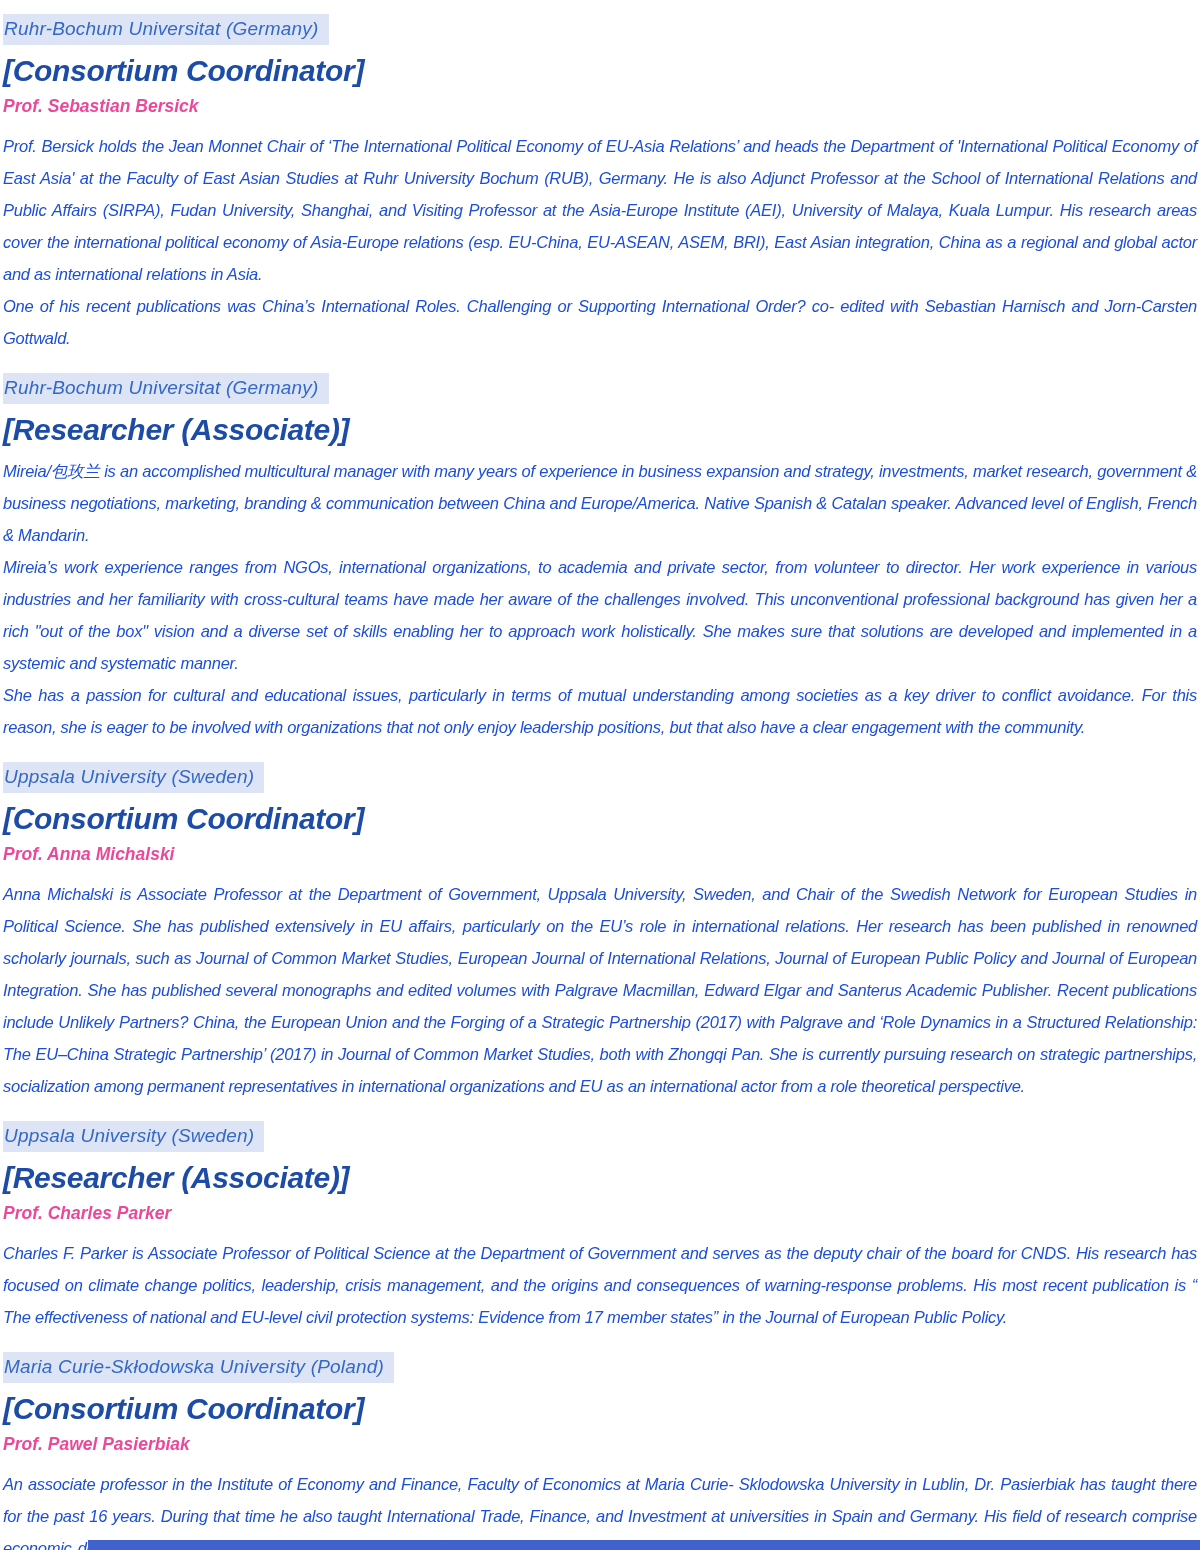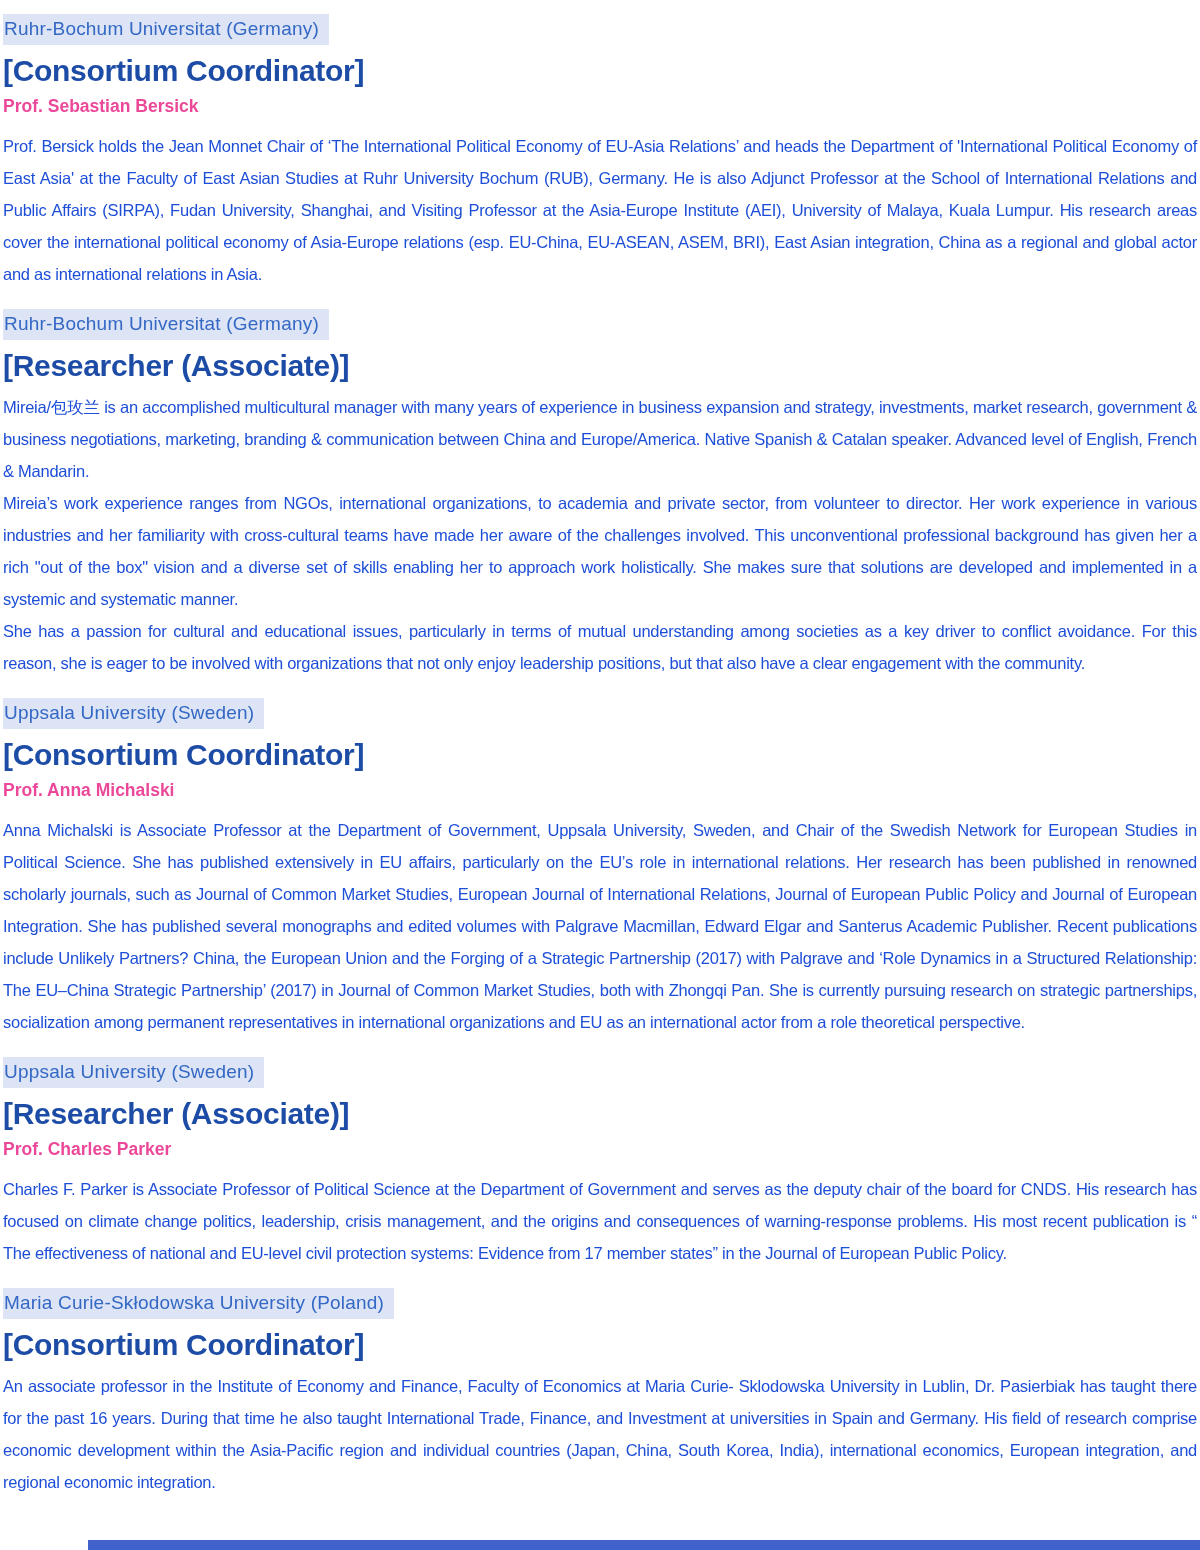--- a/index.html
+++ b/index.html
@@ -6,21 +6,21 @@
   html, body { width: 1200px; }
   body {
     position: relative;
     width: 1200px;
     height: 1550px;
     overflow: hidden;
     background: #ffffff;
     font-family: "Liberation Sans", "DejaVu Sans", sans-serif;
     padding: 14px 3px 0 3px;
   }
-  .profile-section { margin-bottom: 19px; }
+  .profile-section { margin-bottom: 19px; font-style: italic; }
   .uni-badge {
     display: inline-block;
     background: #dce4f5;
     color: #3468c5;
     font-size: 19px;
     letter-spacing: 0.2px;
     padding: 4px 10px 5px 1px;
     margin-bottom: 7px;
   }
   .role-heading {
@@ -54,20 +54,21 @@
 </style>
 </head>
 <body>
 
 <section class="profile-section">
   <div class="uni-badge">Ruhr-Bochum Universitat (Germany)</div>
   <h2 class="role-heading">[Consortium Coordinator]</h2>
   <h3 class="member-name">Prof. Sebastian Bersick</h3>
   <div class="bio">
     <p>Prof. Bersick holds the Jean Monnet Chair of ‘The International Political Economy of EU-Asia Relations’ and heads the Department of 'International Political Economy of East Asia' at the Faculty of East Asian Studies at Ruhr University Bochum (RUB), Germany. He is also Adjunct Professor at the School of International Relations and Public Affairs (SIRPA), Fudan University, Shanghai, and Visiting Professor at the Asia-Europe Institute (AEI), University of Malaya, Kuala Lumpur. His research areas cover the international political economy of Asia-Europe relations (esp. EU-China, EU-ASEAN, ASEM, BRI), East Asian integration, China as a regional and global actor and as international relations in Asia.</p>
+    <p>One of his recent publications was China’s International Roles. Challenging or Supporting International Order? co- edited with Sebastian Harnisch and Jorn-Carsten Gottwald.</p>
   </div>
 </section>
 
 <section class="profile-section">
   <div class="uni-badge">Ruhr-Bochum Universitat (Germany)</div>
   <h2 class="role-heading">[Researcher (Associate)]</h2>
   <div class="bio">
     <p>Mireia/包玫兰 is an accomplished multicultural manager with many years of experience in business expansion and strategy, investments, market research, government &amp; business negotiations, marketing, branding &amp; communication between China and Europe/America. Native Spanish &amp; Catalan speaker. Advanced level of English, French &amp; Mandarin.</p>
     <p>Mireia’s work experience ranges from NGOs, international organizations, to academia and private sector, from volunteer to director. Her work experience in various industries and her familiarity with cross-cultural teams have made her aware of the challenges involved. This unconventional professional background has given her a rich "out of the box" vision and a diverse set of skills enabling her to approach work holistically. She makes sure that solutions are developed and implemented in a systemic and systematic manner.</p>
     <p>She has a passion for cultural and educational issues, particularly in terms of mutual understanding among societies as a key driver to conflict avoidance. For this reason, she is eager to be involved with organizations that not only enjoy leadership positions, but that also have a clear engagement with the community.</p>
@@ -88,18 +89,19 @@
   <h2 class="role-heading">[Researcher (Associate)]</h2>
   <h3 class="member-name">Prof. Charles Parker</h3>
   <div class="bio">
     <p>Charles F. Parker is Associate Professor of Political Science at the Department of Government and serves as the deputy chair of the board for CNDS. His research has focused on climate change politics, leadership, crisis management, and the origins and consequences of warning-response problems. His most recent publication is “ The effectiveness of national and EU-level civil protection systems: Evidence from 17 member states” in the Journal of European Public Policy.</p>
   </div>
 </section>
 
 <section class="profile-section">
   <div class="uni-badge">Maria Curie-Skłodowska University (Poland)</div>
   <h2 class="role-heading">[Consortium Coordinator]</h2>
+  <h3 class="member-name">Prof. Pawel Pasierbiak</h3>
   <div class="bio">
     <p>An associate professor in the Institute of Economy and Finance, Faculty of Economics at Maria Curie- Sklodowska University in Lublin, Dr. Pasierbiak has taught there for the past 16 years. During that time he also taught International Trade, Finance, and Investment at universities in Spain and Germany. His field of research comprise economic development within the Asia-Pacific region and individual countries (Japan, China, South Korea, India), international economics, European integration, and regional economic integration.</p>
   </div>
 </section>
 
 <div class="footer-bar" style="background: rgb(64, 98, 202);"></div>
 
 </body></html>

